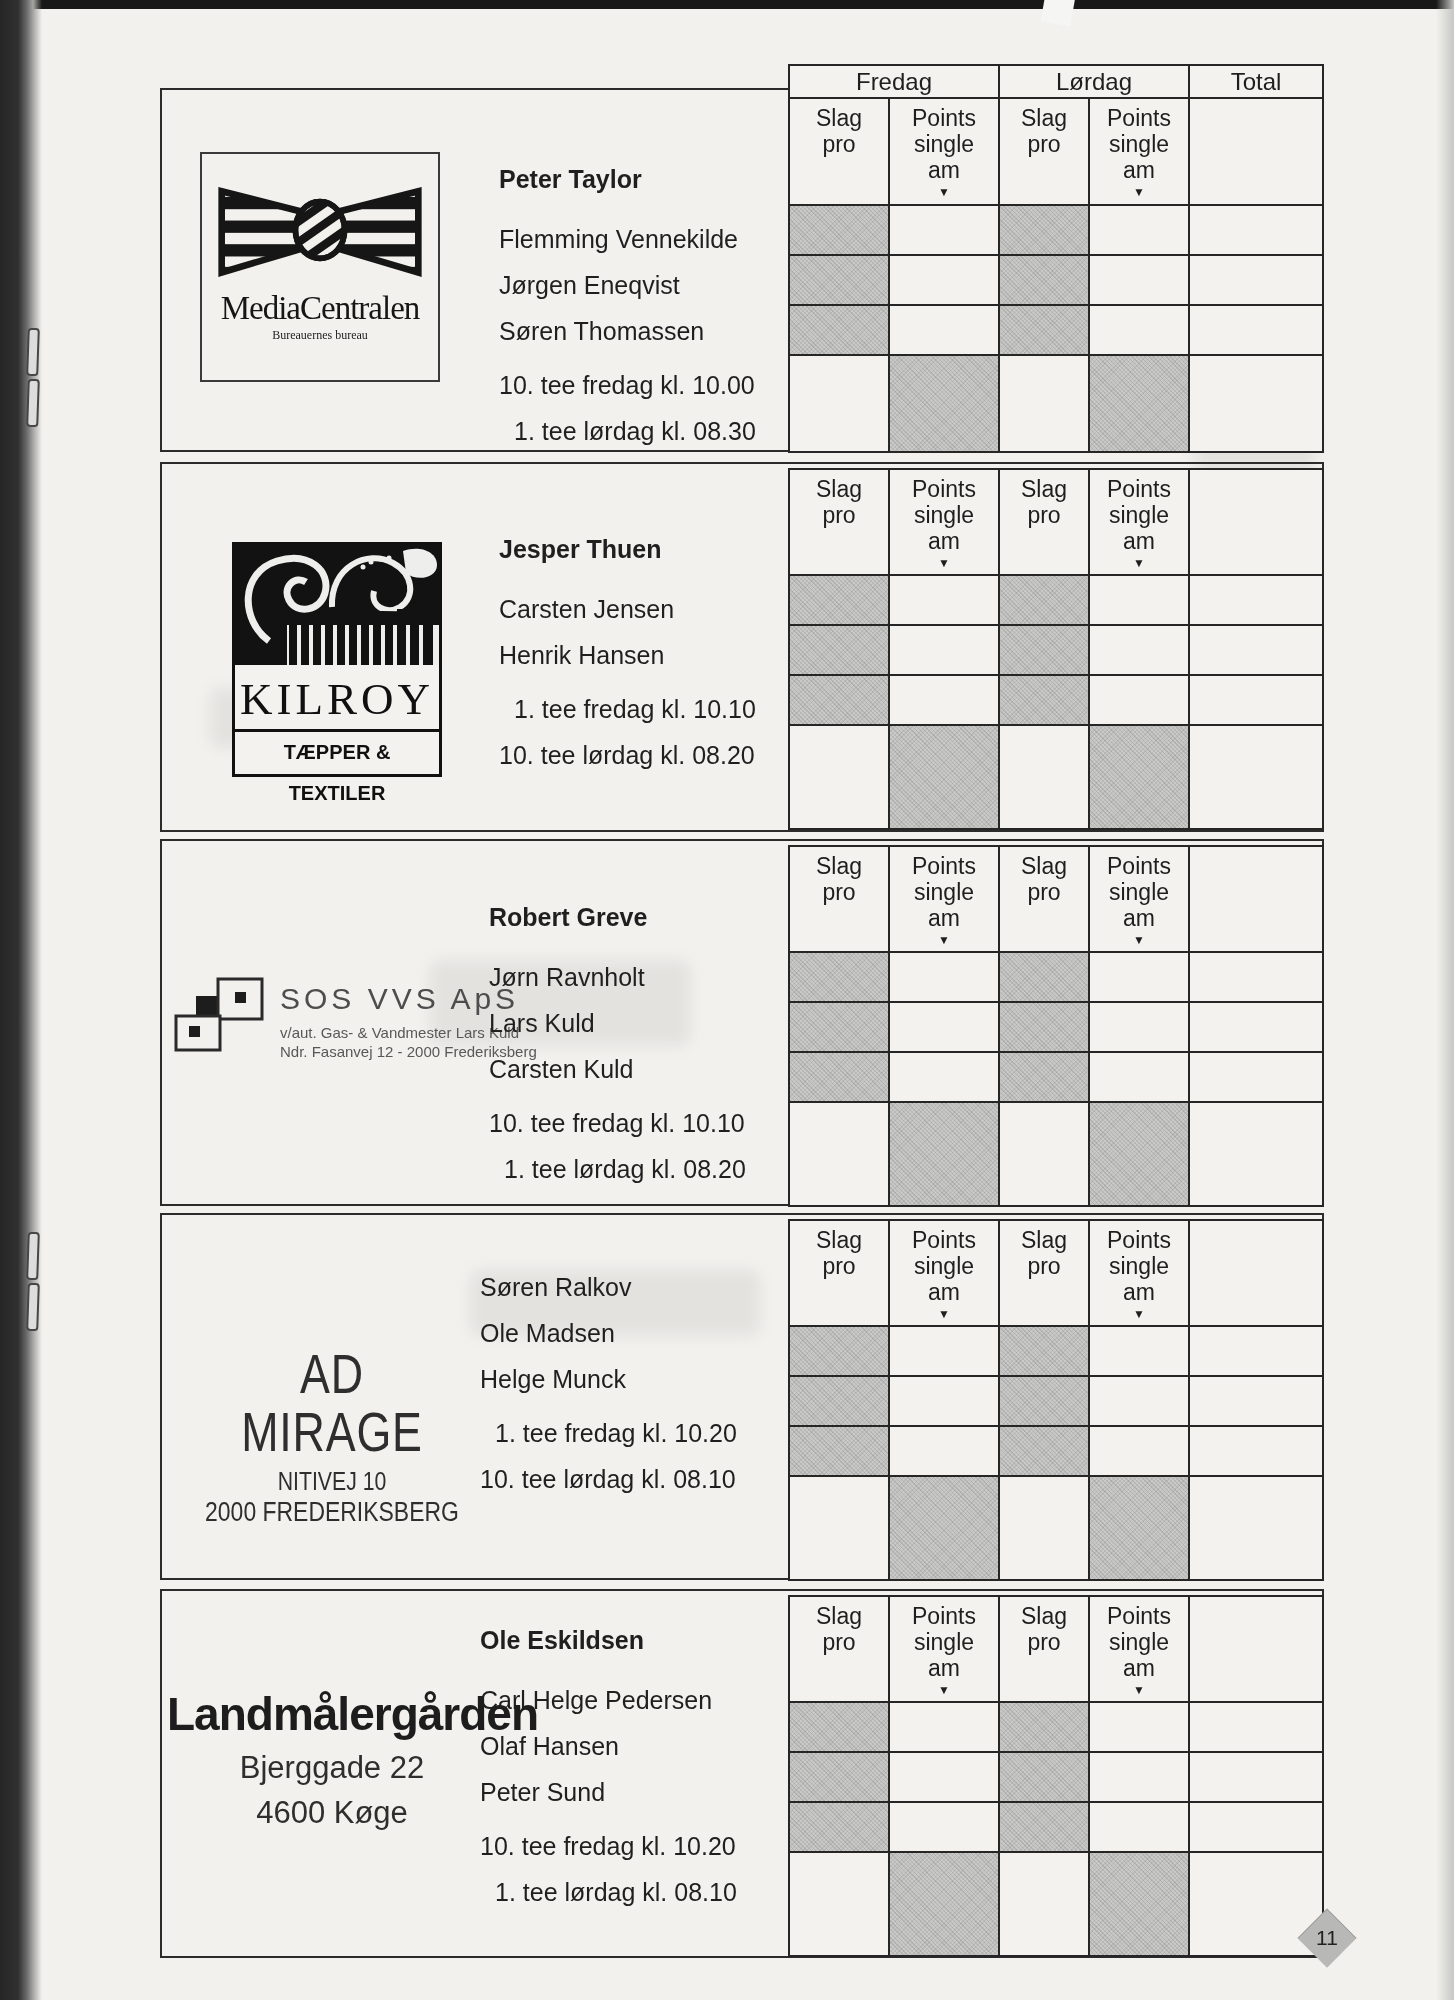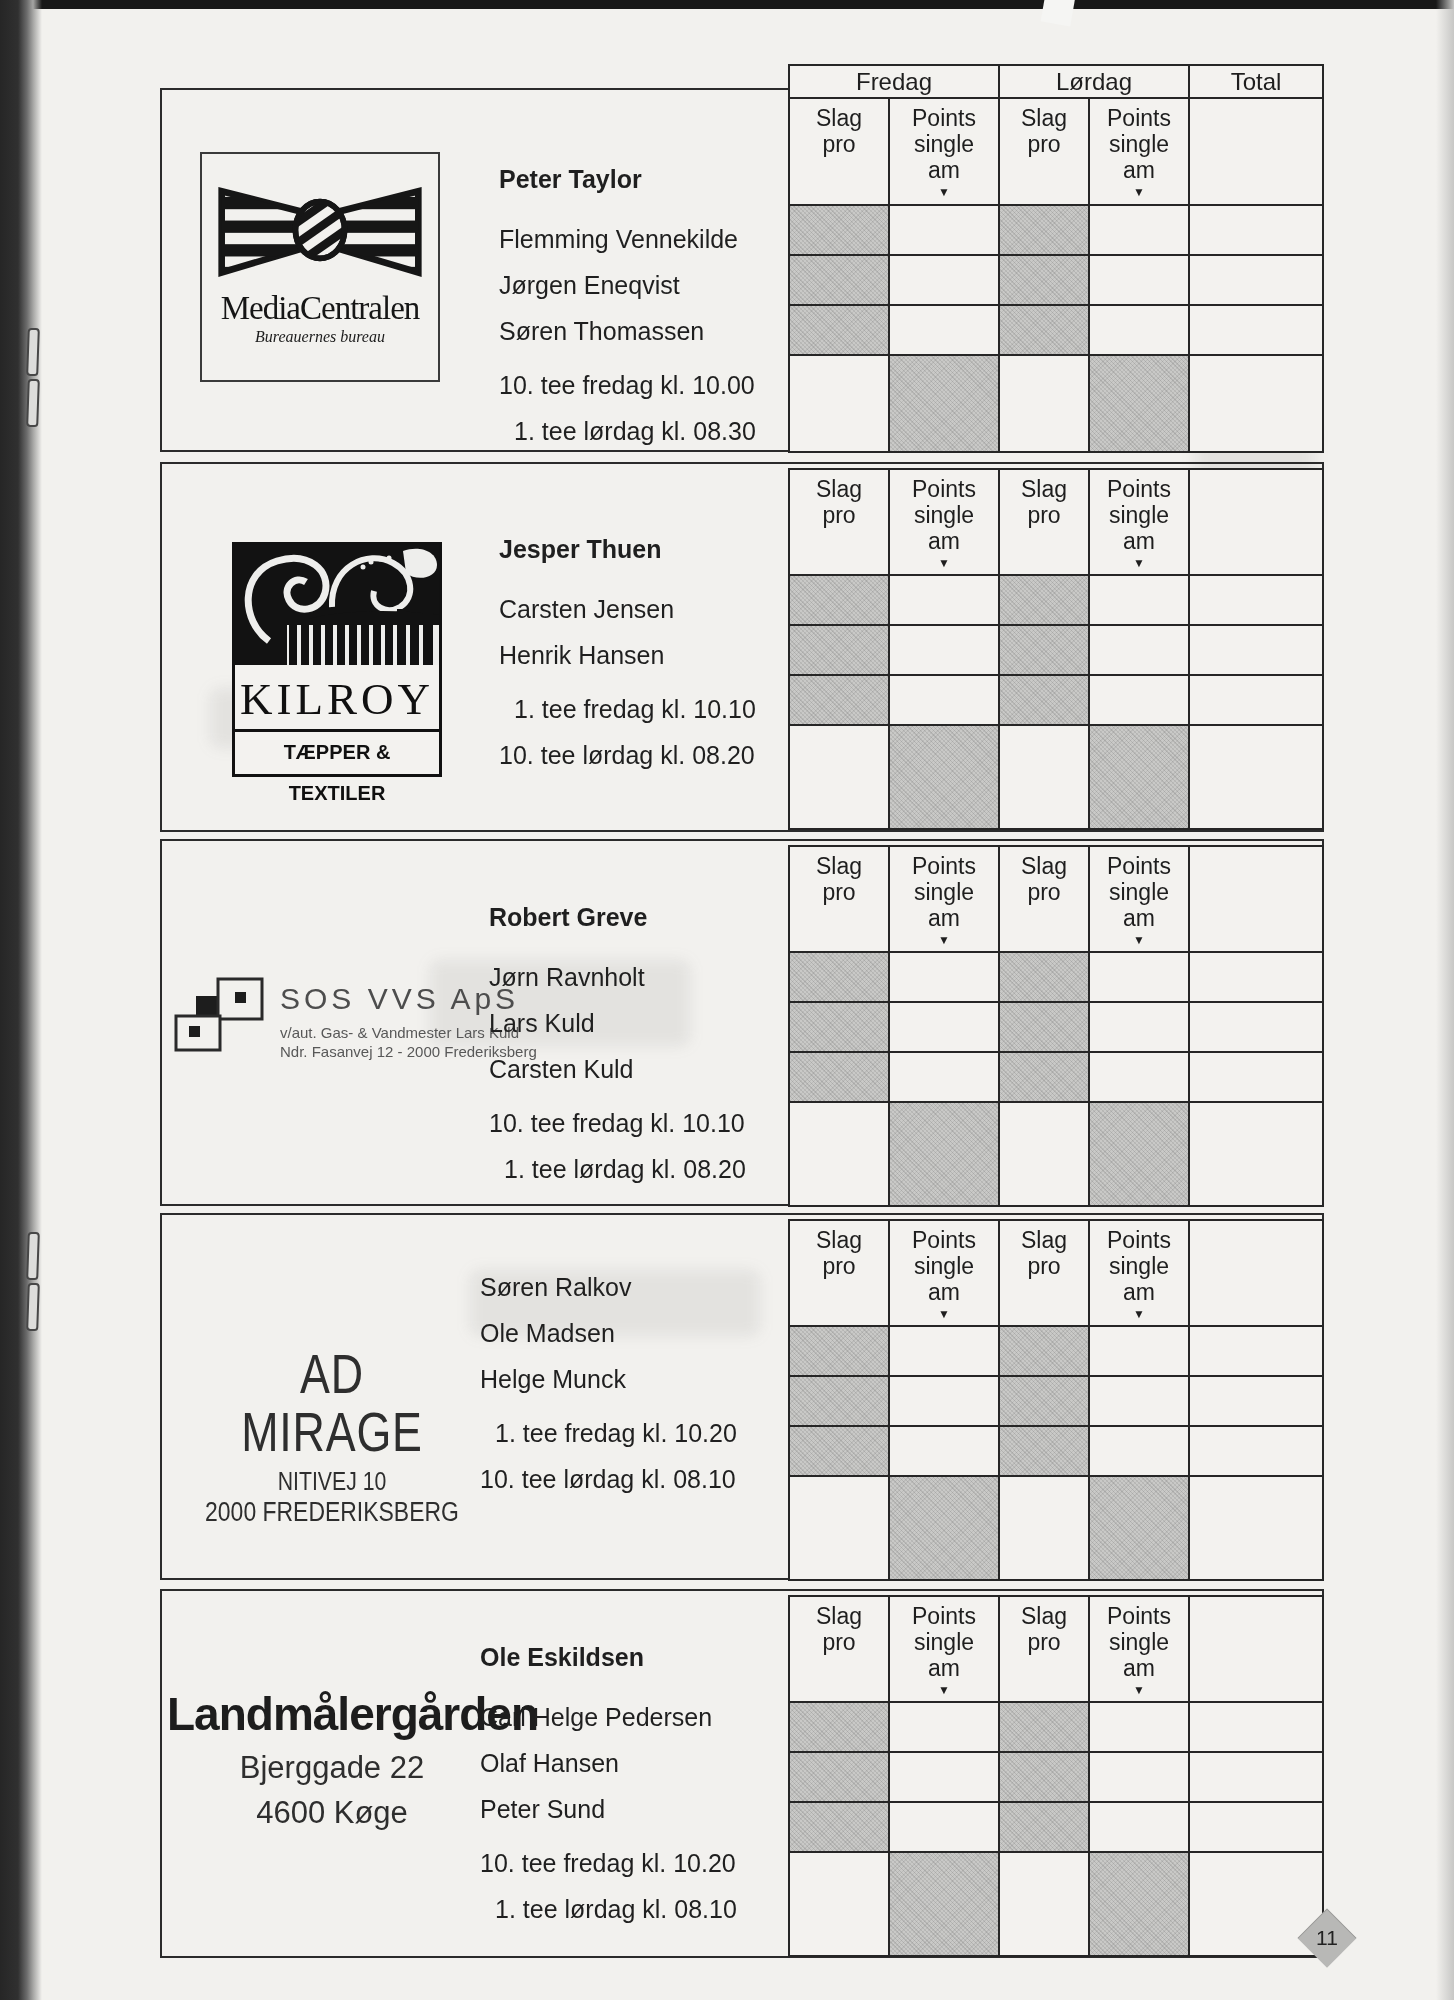--- a/index.html
+++ b/index.html
@@ -41,21 +41,21 @@
   .g-cell .arr{font-size:12px;margin-top:3px;line-height:12px;}
   .g-cell.shaded{background-color:#c9c9c7;
      background-image:repeating-linear-gradient(45deg,rgba(90,90,90,.18) 0 1px,transparent 1px 3px),
                       repeating-linear-gradient(-45deg,rgba(90,90,90,.12) 0 1px,transparent 1px 3px);}
 
   
   .logo-mc{position:absolute;left:38px;top:62px;width:240px;height:230px;box-sizing:border-box;
            border:2px solid #3a3a3a;text-align:center;}
   .logo-mc svg{margin-top:24px;}
   .mc-name{font-family:"Liberation Serif",serif;font-size:33px;letter-spacing:-1px;color:#161616;margin-top:4px;text-align:center;}
-  .mc-tag{font-family:"Liberation Serif",serif;font-size:16px;color:#1c1c1c;margin-top:1px;font-style:italic;}
+  .mc-tag{font-family:"Liberation Serif",serif;font-size:12px;color:#1c1c1c;margin-top:1px;}
 
   .logo-kilroy{position:absolute;left:70px;top:78px;width:210px;height:235px;box-sizing:border-box;
                border:3px solid #111;background:#f3f2ef;text-align:center;}
   .k-name{font-family:"Liberation Serif",serif;font-size:45px;letter-spacing:4px;color:#101010;line-height:60px;height:60px;}
   .k-tag{border-top:3px solid #111;font-size:20px;font-weight:bold;letter-spacing:0;color:#101010;
          height:41px;line-height:41px;transform-origin:50% 0;}
 
   .logo-sos{position:absolute;left:12px;top:135px;display:flex;align-items:flex-start;}
   .sos-text{margin-left:14px;margin-top:6px;}
   .sos-name{font-size:30px;letter-spacing:4px;color:#4d4d4d;}
@@ -453,21 +453,21 @@
         <div class="g-cell last" style="width: 132px;"></div>
       </div>
     </div>
 
   <section class="team-box" style="top:1589px;height:369px">
     <div class="logo-land">
       <div class="ld-name">Landmålergården</div>
       <div class="ld-line1">Bjerggade 22</div>
       <div class="ld-line2">4600 Køge</div>
     </div>
-    <div class="names" style="left:318px;top:43px">
+    <div class="names" style="left:318px;top:26px">
       <div class="pro">Ole Eskildsen</div>
       <div class="player">Carl Helge Pedersen</div>
       <div class="player">Olaf Hansen</div>
       <div class="player">Peter Sund</div>
       <div class="tee-gap"></div>
       <div class="tee">10. tee fredag kl. 10.20</div>
       <div class="tee indent">1. tee lørdag kl. 08.10</div>
     </div>
   </section>
   <div class="score-grid" style="top:1595px">

